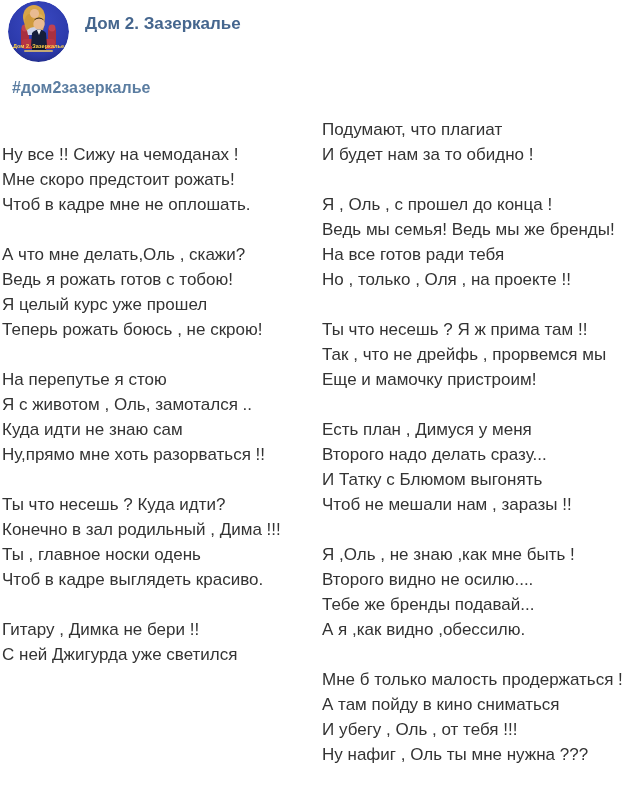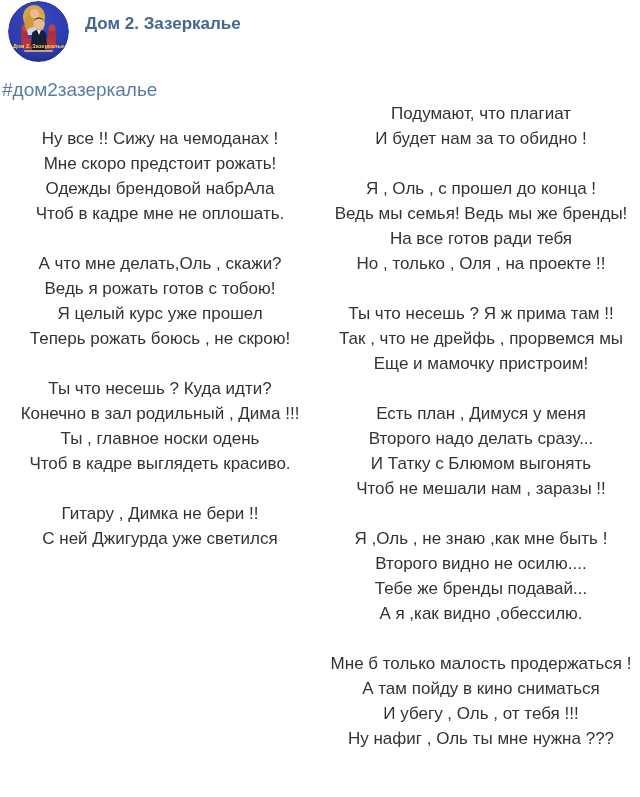--- a/index.html
+++ b/index.html
@@ -16,32 +16,33 @@
     width: 61px; height: 61px; border-radius: 50%;
     overflow: hidden; cursor: pointer;
   }
   .avatar svg { display: block; }
   .community-name {
     position: absolute; left: 85px; top: 14px;
     font-size: 17px; font-weight: bold;
     cursor: pointer;
   }
   .hashtag {
-    position: absolute; left: 2px; top: 79px;
-    font-size: 19px;
+    position: absolute; left: 12px; top: 79px;
+    font-size: 16px;
     cursor: pointer;
     text-decoration: none;
+    font-weight: bold;
   }
   .poem-col {
     position: absolute;
     font-size: 17px; line-height: 25px;
   }
   .poem-col-left  { left: 2px;   top: 126px; width: 316px; }
   .poem-col-right { left: 322px; top: 101px; width: 318px; }
-  .stanza { margin: 0 0 25px 0; text-align: center; }
+  .stanza { margin: 16px 0 25px 0; }
   .line { white-space: pre; }
 </style>
 </head>
 <body style="background: rgb(255, 255, 255);">
 
 <div class="post-header">
   <div class="avatar">
     <svg width="61" height="61" viewBox="0 0 61 61">
       <defs>
         <clipPath id="avclip">
@@ -87,28 +88,33 @@
   </div>
   <div class="community-name" style="color: rgb(69, 102, 142);">Дом 2. Зазеркалье</div>
 </div>
 
 <a class="hashtag" style="color: rgb(91, 125, 161);">#дом2зазеркалье</a>
 
 <div class="poem-col poem-col-left" id="col-left" style="color: rgb(51, 51, 51);">
     <div class="stanza">
       <div class="line">Ну все !! Сижу на чемоданах !</div>
       <div class="line">Мне скоро предстоит рожать!</div>
-      <div class="line">Одежды брендовой набрАла</div>
       <div class="line">Чтоб в кадре мне не оплошать.</div>
     </div>
     <div class="stanza">
       <div class="line">А что мне делать,Оль , скажи?</div>
       <div class="line">Ведь я рожать готов с тобою!</div>
       <div class="line">Я целый курс уже прошел</div>
       <div class="line">Теперь рожать боюсь , не скрою!</div>
+    </div>
+    <div class="stanza">
+      <div class="line">На перепутье я стою</div>
+      <div class="line">Я с животом , Оль, замотался ..</div>
+      <div class="line">Куда идти не знаю сам</div>
+      <div class="line">Ну,прямо мне хоть разорваться !!</div>
     </div>
     <div class="stanza">
       <div class="line">Ты что несешь ? Куда идти?</div>
       <div class="line">Конечно в зал родильный , Дима !!!</div>
       <div class="line">Ты , главное носки одень</div>
       <div class="line">Чтоб в кадре выглядеть красиво.</div>
     </div>
     <div class="stanza">
       <div class="line">Гитару , Димка не бери !!</div>
       <div class="line">С ней Джигурда уже светился</div>

